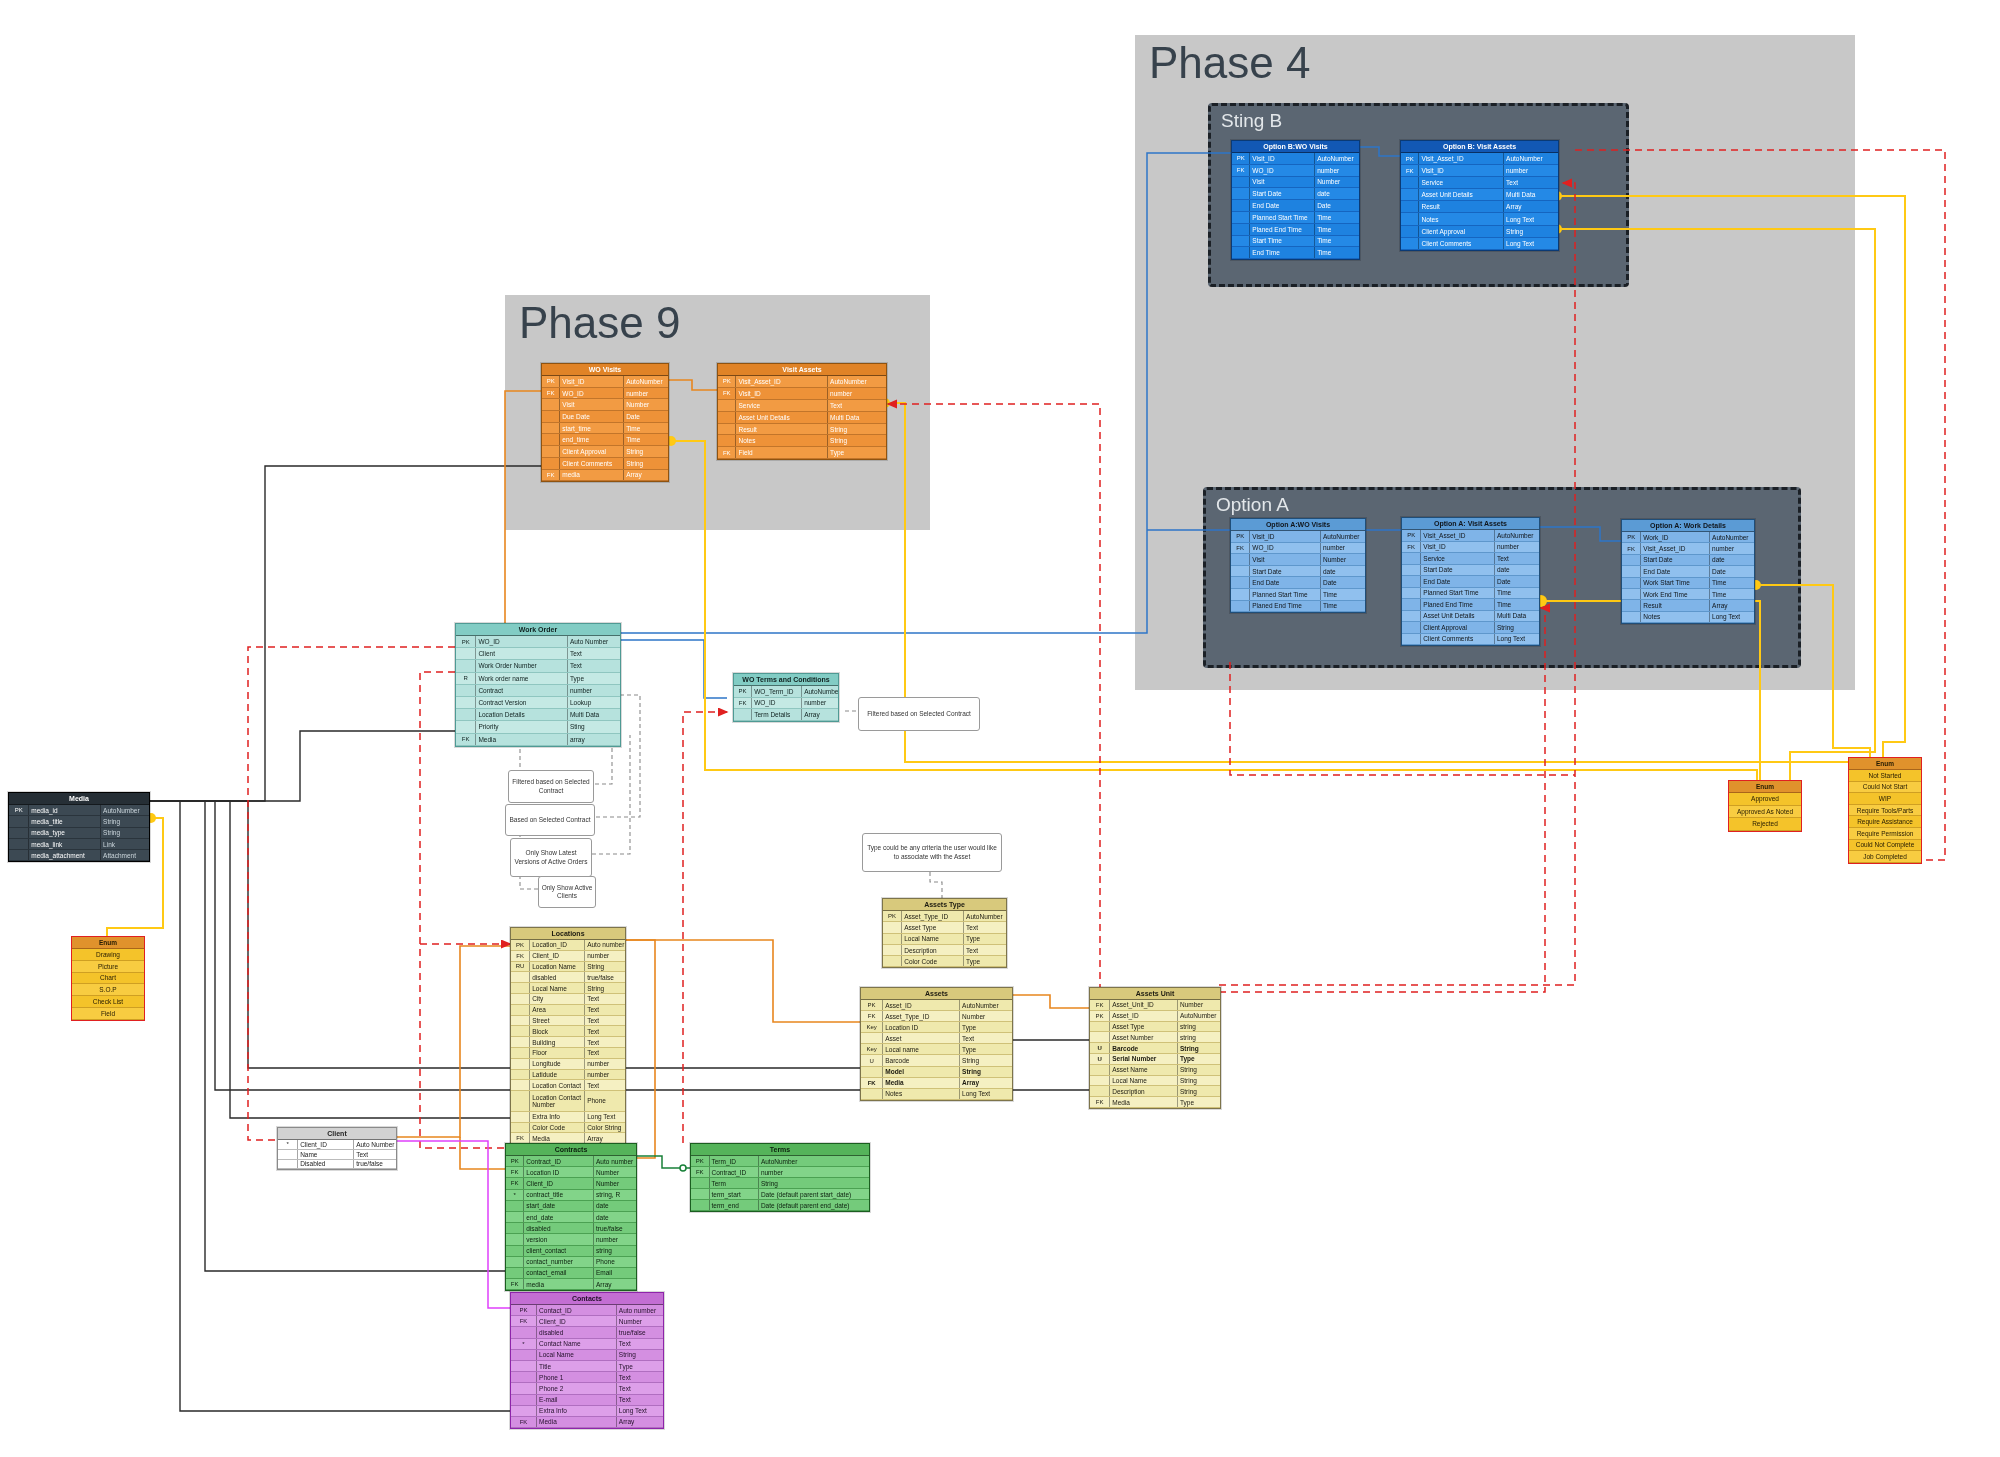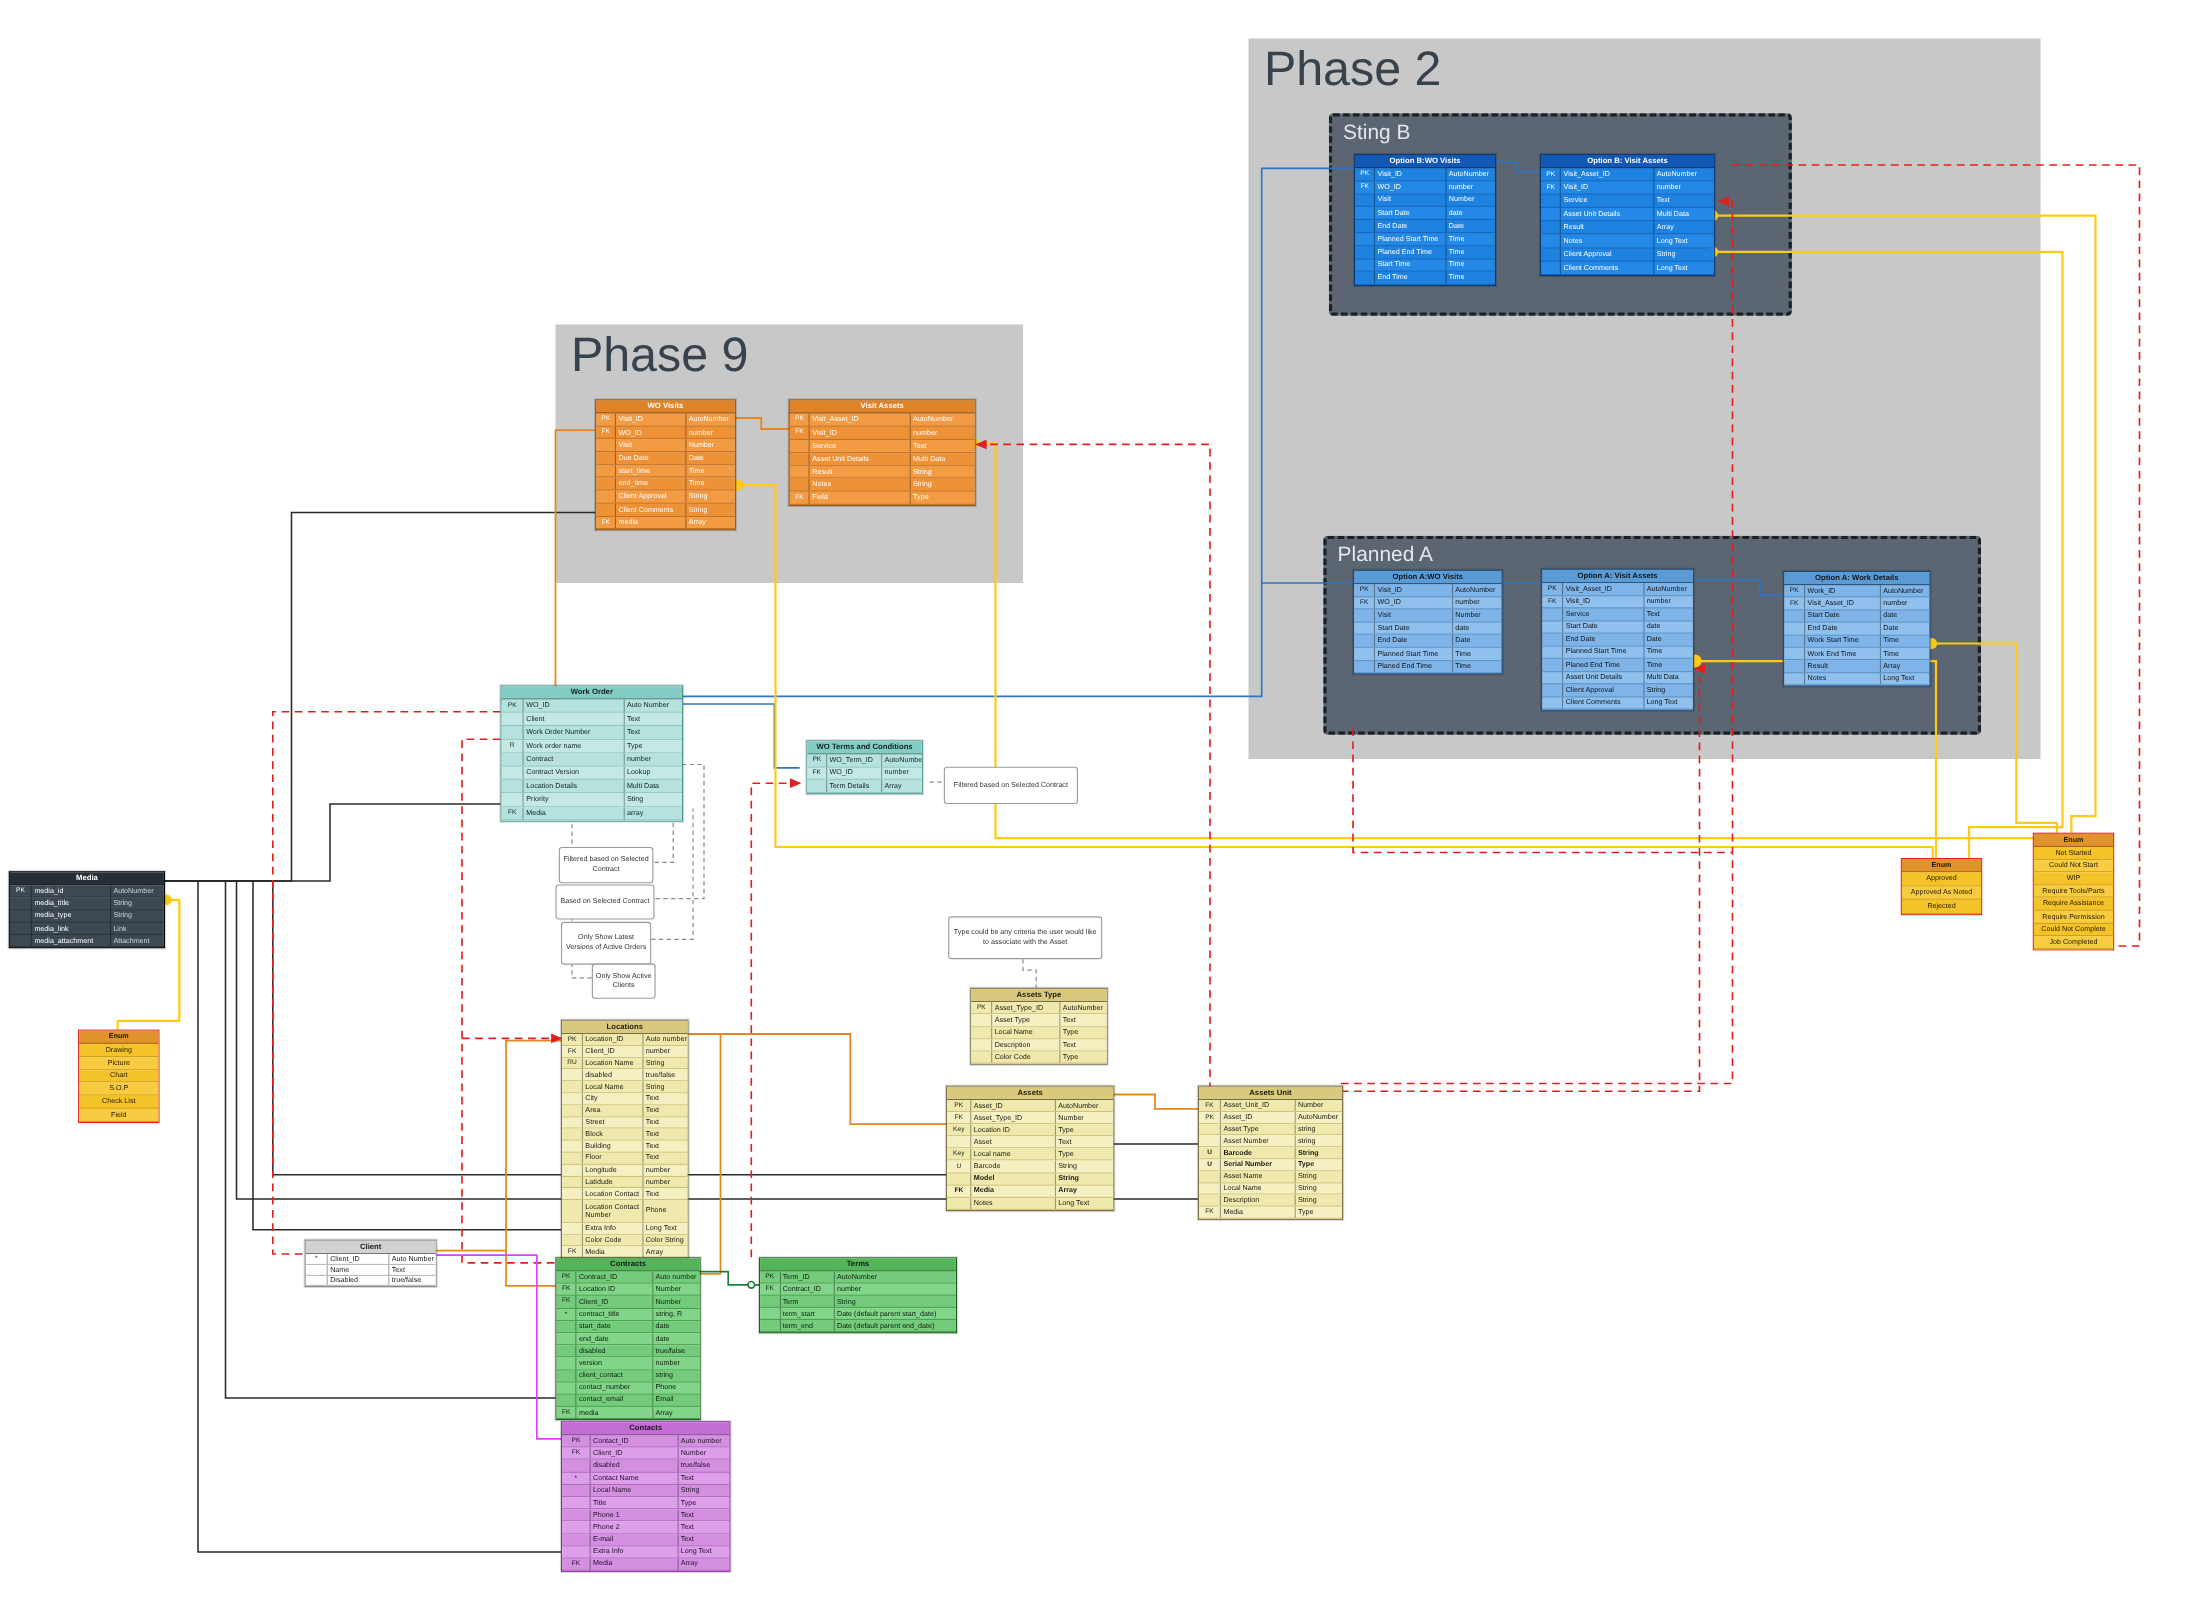--- a/index.html
+++ b/index.html
@@ -70,27 +70,27 @@
 </style>
 </head>
 <body>
 
 <div id="canvas">
 
   <div class="phase-box" style="left:505px;top:295px;width:425px;height:235px;">
     <div class="phase-label">Phase 9</div>
   </div>
   <div class="phase-box" style="left:1135px;top:35px;width:720px;height:655px;">
-    <div class="phase-label">Phase 2</div>
+    <div class="phase-label">Phase 4</div>
   </div>
   <div class="option-box" style="left:1208px;top:103px;width:415px;height:178px;">
     <div class="option-label">Sting B</div>
   </div>
   <div class="option-box" style="left:1203px;top:487px;width:592px;height:175px;">
-    <div class="option-label">Planned A</div>
+    <div class="option-label">Option A</div>
   </div>
 
   <svg class="wires" viewBox="0 0 2000 1457">
     <defs>
       <marker id="ra" markerWidth="8" markerHeight="8" refX="6" refY="3" orient="auto">
         <path d="M0,0 L7,3 L0,6 Z" fill="#e02020"></path>
       </marker>
     </defs>
 
     <g stroke="#2a2a2a" stroke-width="1.4" fill="none">

